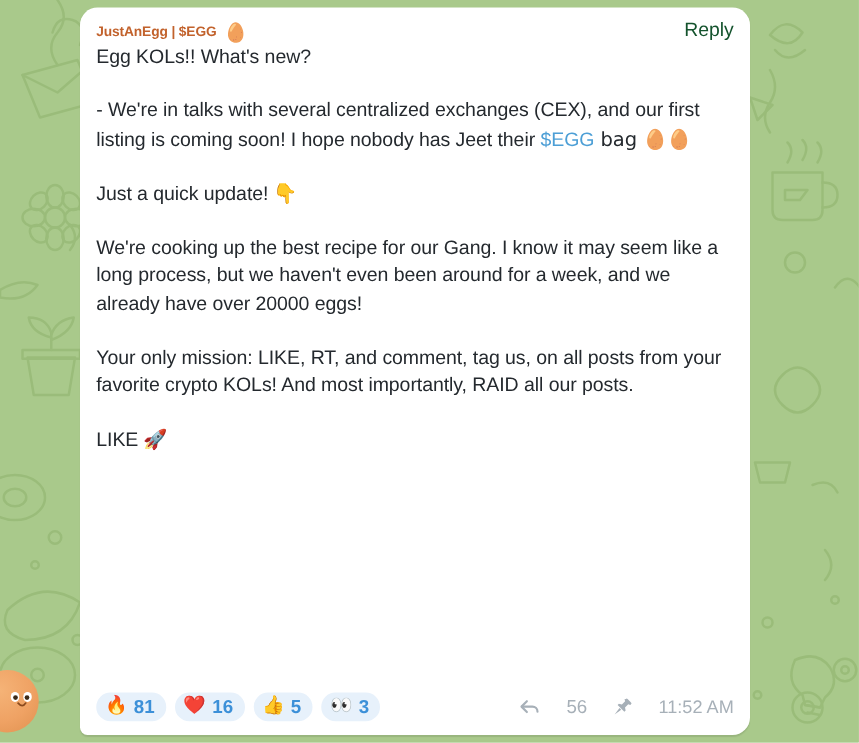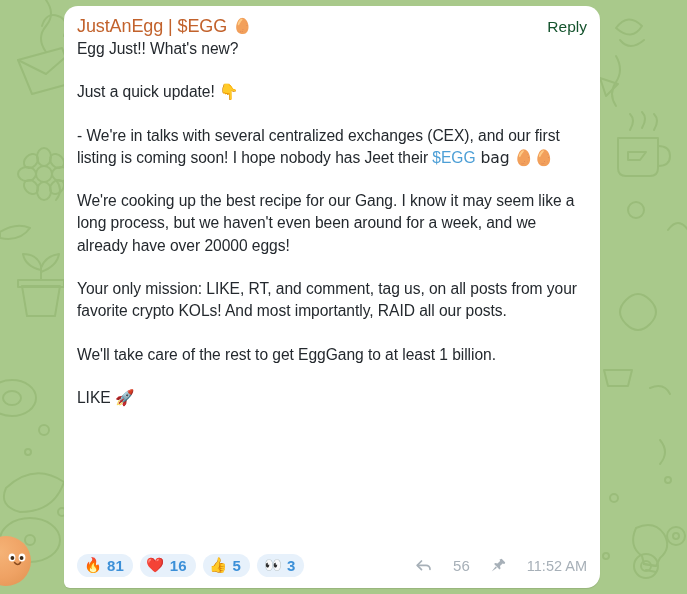--- a/index.html
+++ b/index.html
@@ -62,22 +62,22 @@
     margin-bottom: 1px;
   }
   .author-line {
     display: flex;
     align-items: center;
     gap: 6px;
     min-width: 0;
   }
   .author-name {
     color: #c2622c;
-    font-size: 18px;
-    font-weight: normal;
+    font-size: 11px;
+    font-weight: bold;
     white-space: nowrap;
     letter-spacing: -0.1px;
   }
   .author-egg {
     font-size: 15px;
     line-height: 1;
   }
   .reply-link {
     color: #14532d;
     font-size: 15.5px;
@@ -268,32 +268,31 @@
 
     <div class="bubble-header">
       <div class="author-line">
         <span class="author-name">JustAnEgg | $EGG</span>
         <span class="author-egg emoji">🥚</span>
       </div>
       <span class="reply-link">Reply</span>
     </div>
 
     <div class="msg-body">
-      <p>Egg Just!! What's new?</p>
+      <p>Egg KOLs!! What's new?</p>
+
+      <p class="gap"><span>- We're in talks with several centralized exchanges (CEX), and our first listing is coming soon! I hope nobody has Jeet their </span><span class="cashtag">$EGG</span><span class="emoji"> bag 🥚🥚</span></p>
 
       <p class="gap">Just a quick update! 👇</p>
 
-      <p class="gap"><span>- We're in talks with several centralized exchanges (CEX), and our first listing is coming soon! I hope nobody has Jeet their </span><span class="cashtag">$EGG</span><span class="emoji"> bag 🥚🥚</span></p>
-
 
       <p class="gap">We're cooking up the best recipe for our Gang. I know it may seem like a long process, but we haven't even been around for a week, and we already have over 20000 eggs!</p>
 
       <p class="gap">Your only mission:  LIKE, RT, and comment, tag us, on all posts from your favorite crypto KOLs! And most importantly, RAID all our posts.</p>
 
-      <p class="gap">We'll take care of the rest to get EggGang to at least 1 billion.</p>
 
       <p class="gap">LIKE 🚀</p>
     </div>
 
     <div class="bubble-footer">
 
       <div class="reactions">
         <div class="reaction-chip">
           <span class="reaction-emoji">🔥</span>
           <span class="reaction-count">81</span>

